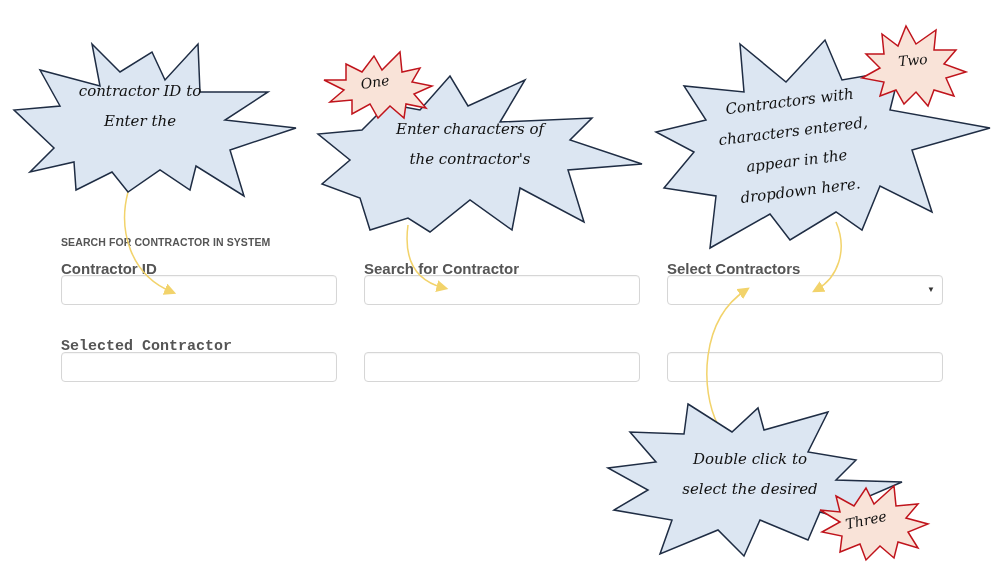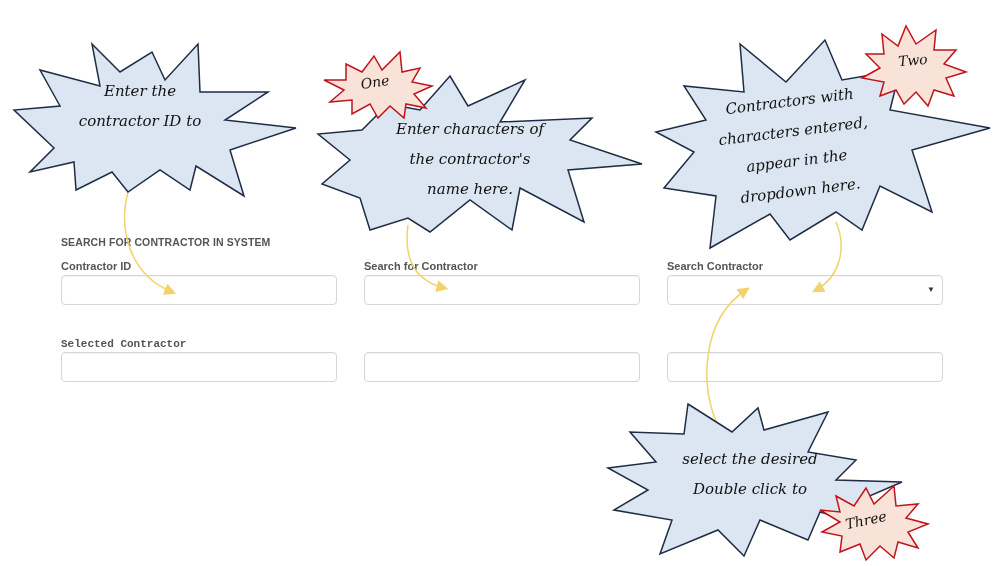--- a/index.html
+++ b/index.html
@@ -7,21 +7,21 @@
       width: 1006px; height: 566px; position: relative; overflow: hidden;
       background: #ffffff;
       font-family: "Liberation Sans", sans-serif;
     }
     .section-title {
       position: absolute; left: 61px; top: 236px;
       font-size: 10.5px; font-weight: bold; color: #555555;
       letter-spacing: 0.1px;
     }
     .field-label {
-      position: absolute; font-size: 11px; font-weight: bold; color: #555555;
+      position: absolute; font-size: 15px; font-weight: bold; color: #555555;
     }
     .field {
       position: absolute; box-sizing: border-box;
       height: 30px; width: 276px;
       border: 1px solid #d6d6d6; border-radius: 4px; background: #fff;
       box-shadow: inset 0 1px 1px rgba(0,0,0,0.04);
       font-family: "Liberation Sans", sans-serif; font-size: 12px;
       padding: 0 8px; outline: none;
     }
     .select-arrow {
@@ -43,21 +43,21 @@
 <body>
 
 <div class="section-title">SEARCH FOR CONTRACTOR IN SYSTEM</div>
 
 <div class="field-label" style="left:61px; top:260px;">Contractor ID</div>
 <input class="field" style="left: 61px; top: 275px;" value="">
 
 <div class="field-label" style="left:364px; top:260px;">Search for Contractor</div>
 <input class="field" style="left: 364px; top: 275px;" value="">
 
-<div class="field-label" style="left:667px; top:260px;">Search Contractor</div>
+<div class="field-label" style="left:667px; top:260px;">Select Contractors</div>
 <div class="field" style="left:667px; top:275px;">
   <span></span>
   <span class="select-arrow" style="right:7px; top:9px;">▼</span>
 </div>
 
 <div class="field-label" style="left:61px; top:338px;font-family:Liberation Mono, monospace;">Selected Contractor</div>
 <input class="field" style="left: 61px; top: 352px;" value="">
 <input class="field" style="left: 364px; top: 352px;" value="">
 <input class="field" style="left: 667px; top: 352px;" value="">
 
@@ -82,37 +82,36 @@
   <polygon points="688,404 732,432 758,408 764,430 828,412 808,452 856,460 836,480 902,482 860,500 876,528 820,512 808,540 760,520 744,556 718,530 660,554 672,520 614,510 648,490 608,468 656,462 630,432 684,434" fill="#dce6f2" stroke="#1f2d44" stroke-width="1.5"></polygon>
 
   <polygon points="346,64 362,72 374,56 382,70 400,52 402,72 420,68 412,82 432,86 414,94 426,108 406,104 404,118 390,106 378,118 370,104 352,114 352,100 330,102 344,90 324,80 346,80" fill="#f9e3d8" stroke="#c0141c" stroke-width="1.5"></polygon>
 
   <polygon points="882,34 898,46 906,26 916,44 936,30 934,50 956,50 944,64 966,72 946,78 954,96 934,90 928,106 916,92 904,104 896,90 880,96 884,82 862,78 880,68 866,54 884,54" fill="#f9e3d8" stroke="#c0141c" stroke-width="1.5"></polygon>
 
   <polygon points="836,496 854,506 866,488 874,504 894,486 896,506 918,504 906,518 928,524 908,532 918,548 898,542 894,558 880,546 866,560 860,544 840,552 842,536 822,532 840,522 820,510 840,512" fill="#f9e3d8" stroke="#c0141c" stroke-width="1.5"></polygon>
 </svg>
 
 <div class="callout-text" style="left:40px; top:76px; width:200px;">
+  <div>contractor ID to</div>
   <div>Enter the</div>
-  <div>contractor ID to</div>
 </div>
 
 <div class="callout-text" style="left:370px; top:114px; width:200px;">
   <div>Enter characters of</div>
   <div>the contractor's</div>
-  <div>name here.</div>
 </div>
 
 <div class="callout-text" style="left:700px; top:86px; width:190px; transform: rotate(-7deg); transform-origin: center;">
   <div>Contractors with</div>
   <div>characters entered,</div>
   <div>appear in the</div>
   <div>dropdown here.</div>
 </div>
 
 <div class="callout-text" style="left:660px; top:444px; width:180px;">
+  <div>Double click to</div>
   <div>select the desired</div>
-  <div>Double click to</div>
 </div>
 
 <div class="badge-text" style="left:350px; top:74px; width:50px; transform: rotate(-8deg);">One</div>
 <div class="badge-text" style="left:888px; top:52px; width:50px; transform: rotate(-5deg);">Two</div>
 <div class="badge-text" style="left:838px; top:512px; width:56px; transform: rotate(-12deg);">Three</div>
 
 </body></html>

